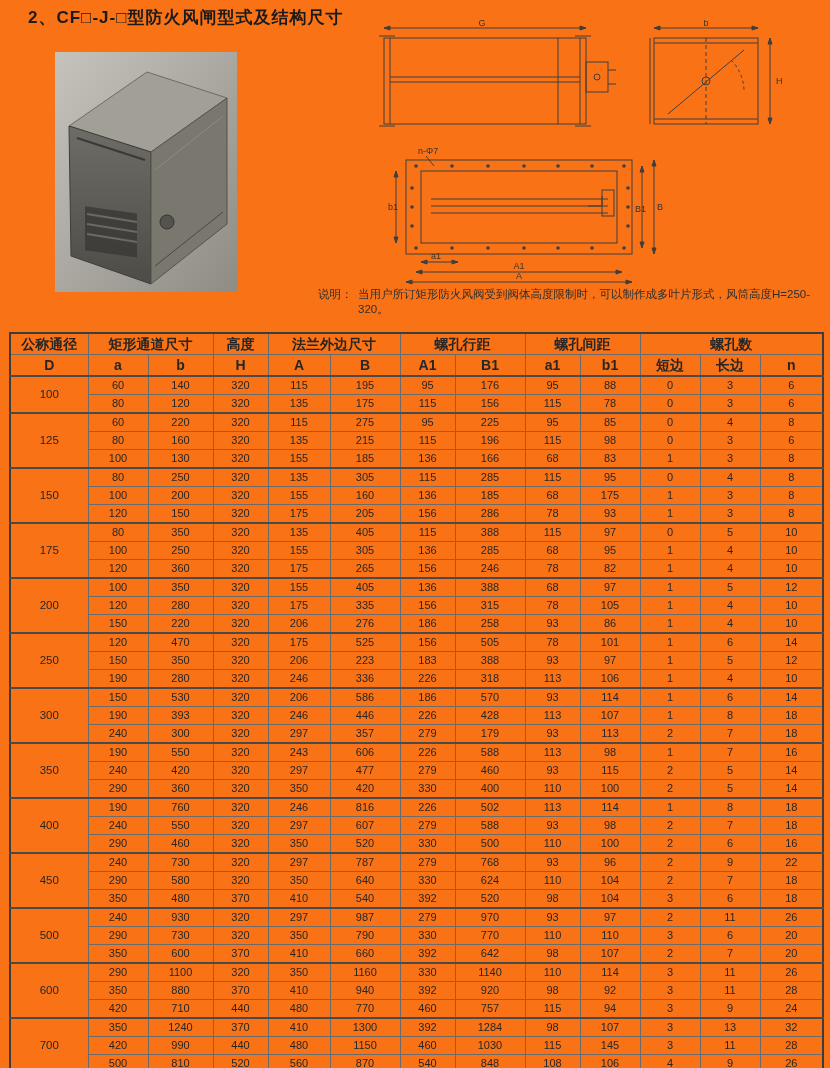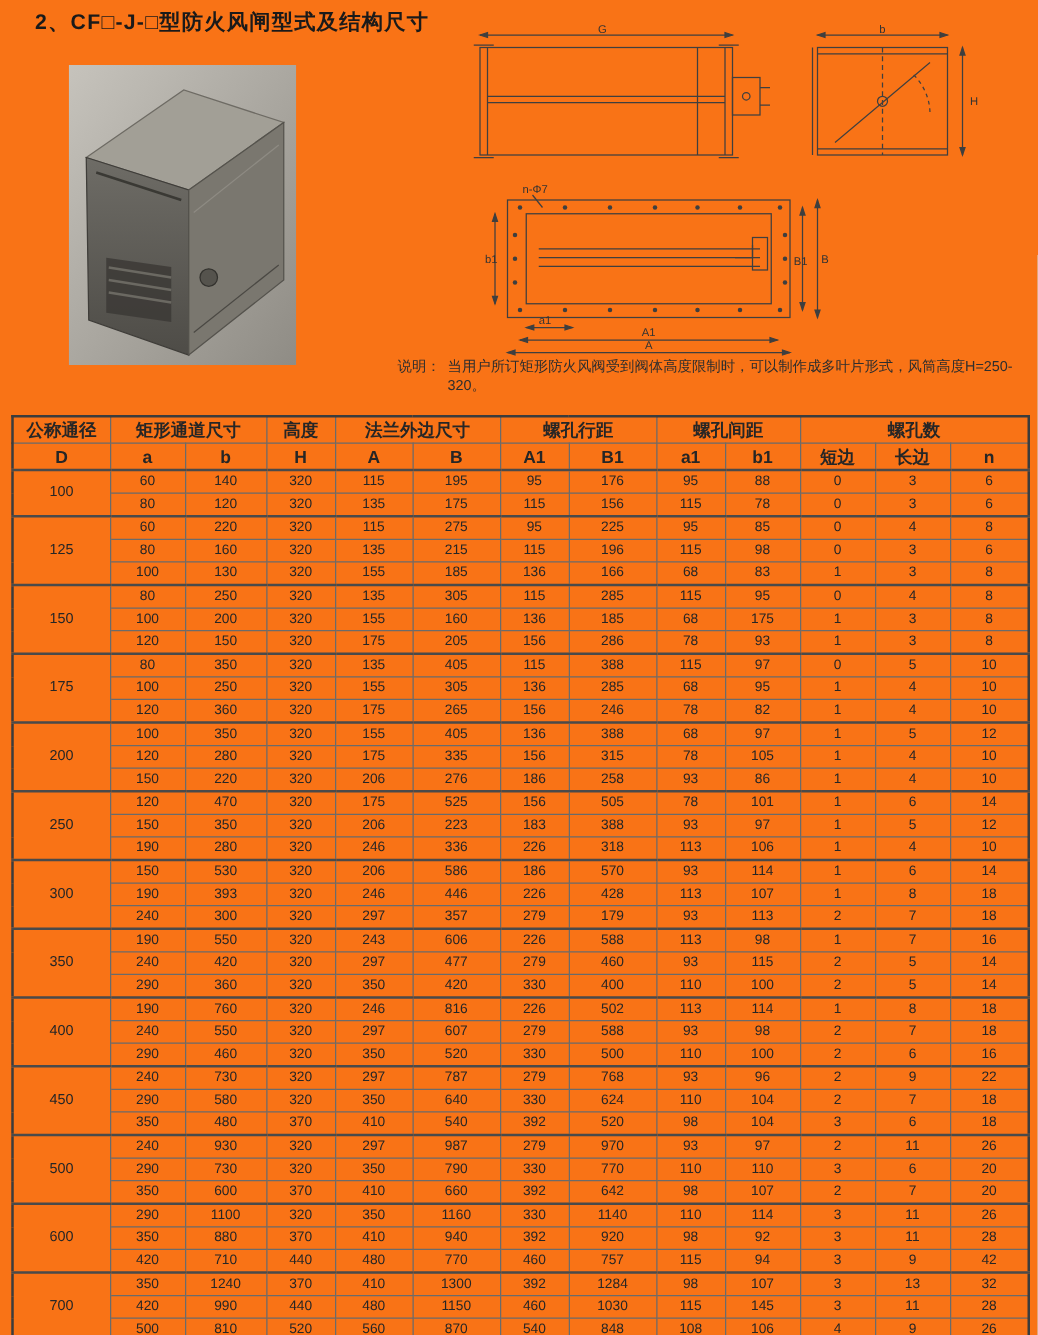--- a/index.html
+++ b/index.html
@@ -715,21 +715,21 @@
           <td>710</td>
           <td>440</td>
           <td>480</td>
           <td>770</td>
           <td>460</td>
           <td>757</td>
           <td>115</td>
           <td>94</td>
           <td>3</td>
           <td>9</td>
-          <td>42</td>
+          <td>24</td>
         </tr>
         <tr class="group-start">
           <td rowspan="3" class="dcol">700</td>
           <td>350</td>
           <td>1240</td>
           <td>370</td>
           <td>410</td>
           <td>1300</td>
           <td>392</td>
           <td>1284</td>

